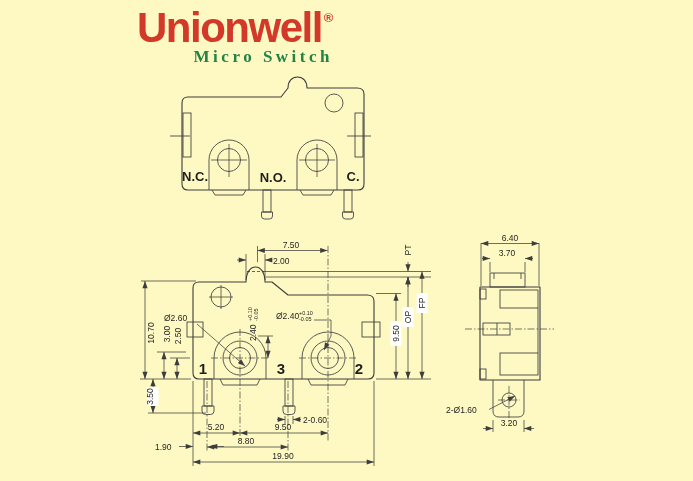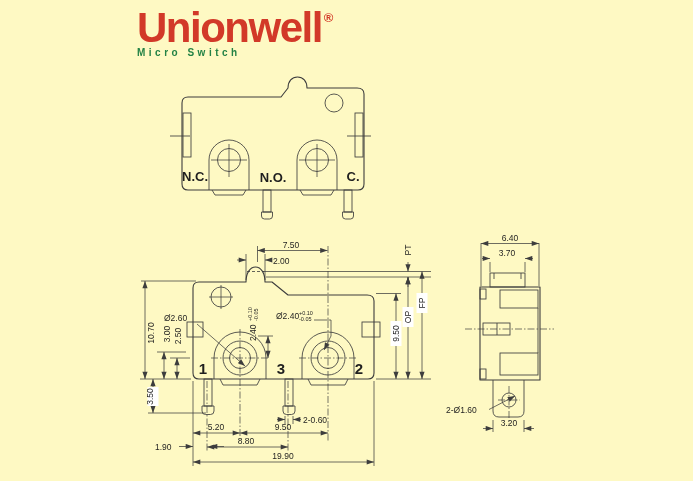--- a/index.html
+++ b/index.html
@@ -2,22 +2,22 @@
 <html><head>
 <meta charset="utf-8">
 <style>
   html,body{margin:0;padding:0;background:#ffffff;}
   .screen{position:relative;width:693px;height:481px;background:#fef9c3;
           font-family:"Liberation Sans",sans-serif;overflow:hidden;}
   .logo{position:absolute;left:137px;top:4px;width:200px;}
   .brand-name{font-family:"Liberation Sans",sans-serif;font-weight:700;font-size:42px;
               letter-spacing:-1.5px;color:#d23928;line-height:1.15;}
   .brand-reg{font-size:13px;font-weight:700;color:#d23928;vertical-align:20px;margin-left:2px;}
-  .brand-tagline{font-family:Liberation Sans, sans-serif;font-weight:700;font-size:10px;
-                 letter-spacing:3.5px;color:#238245;text-align:left;width:196px;margin-top:-5px;}
+  .brand-tagline{font-family:Liberation Serif, serif;font-weight:700;font-size:17px;
+                 letter-spacing:3.5px;color:#238245;text-align:right;width:196px;margin-top:-5px;}
   svg{position:absolute;left:0;top:0;}
   .ol{stroke:#3d3d3d;stroke-width:1.1;fill:none;stroke-linejoin:round;}
   .th{stroke:#3d3d3d;stroke-width:.85;fill:none;}
   .dim{stroke:#3d3d3d;stroke-width:.75;fill:none;}
   .cl{stroke:#3d3d3d;stroke-width:.7;fill:none;stroke-dasharray:7 2 1.5 2;}
   .dsh{stroke:#3d3d3d;stroke-width:.8;fill:none;stroke-dasharray:3 2;}
   svg text{fill:#1f1f1f;font-family:"Liberation Sans",sans-serif;}
   .dt{font-size:8.5px;}
   .dts{font-size:5.5px;}
   .lbl{font-weight:700;font-size:13px;}

